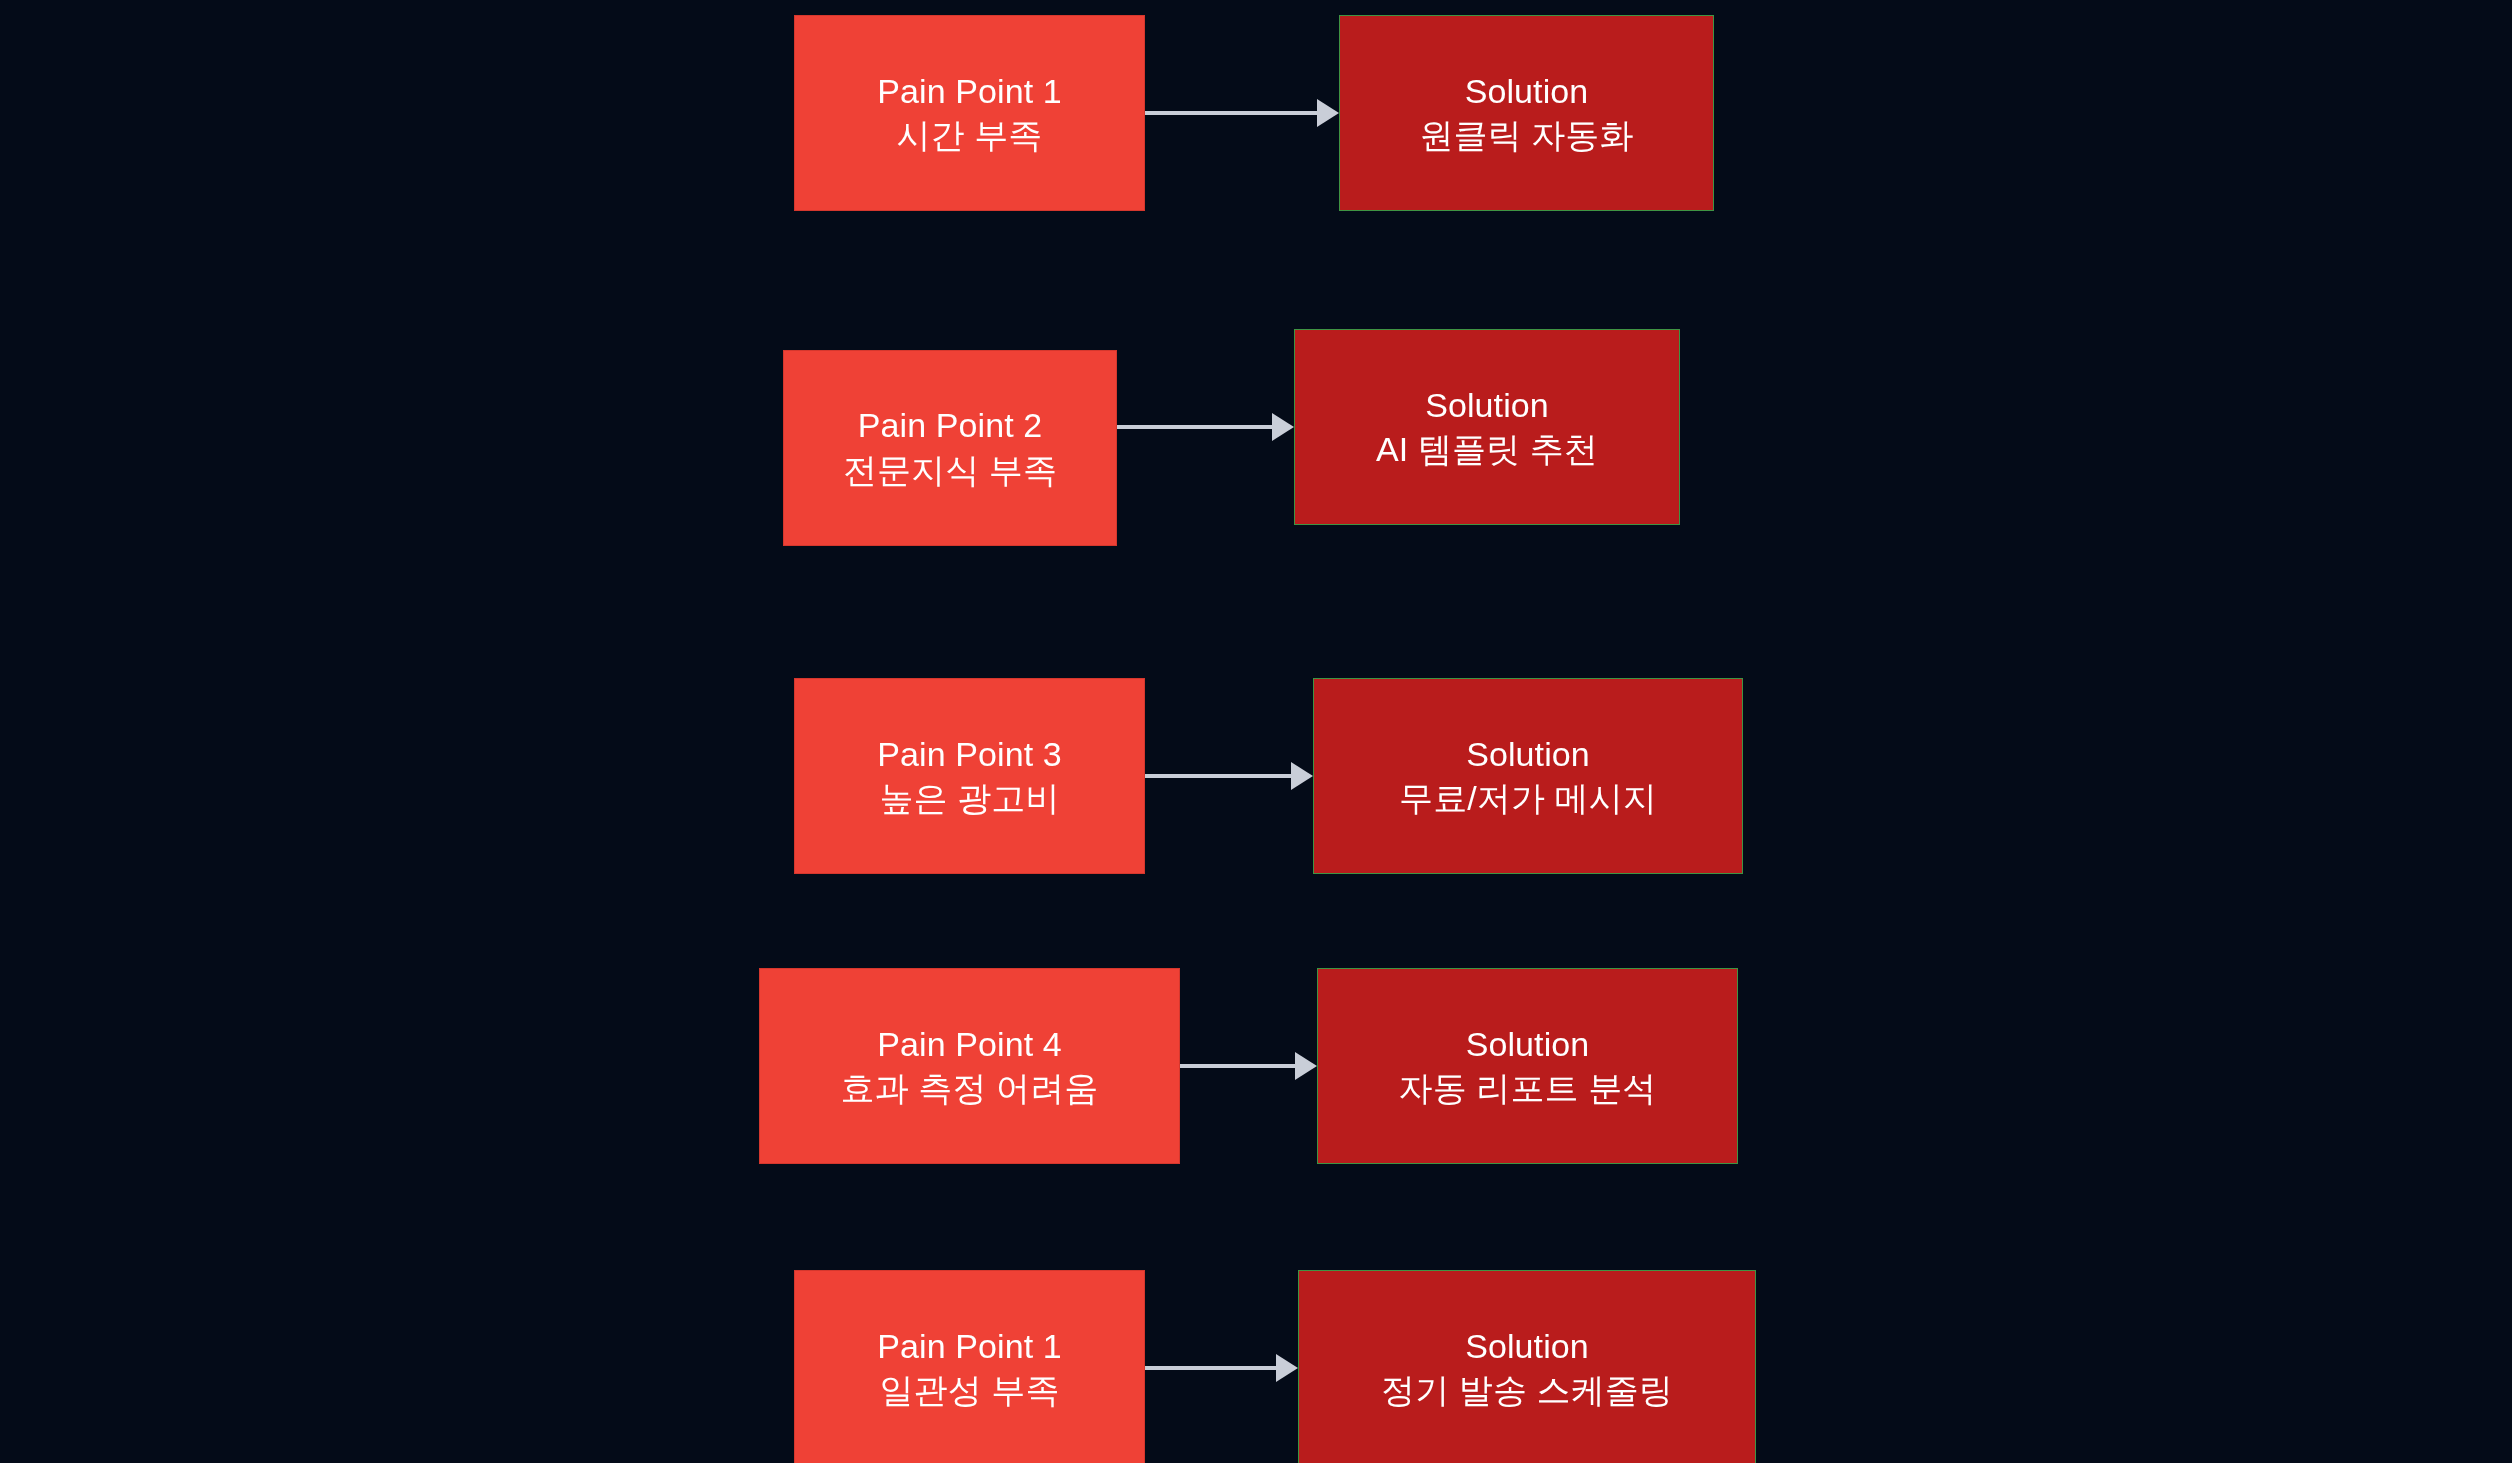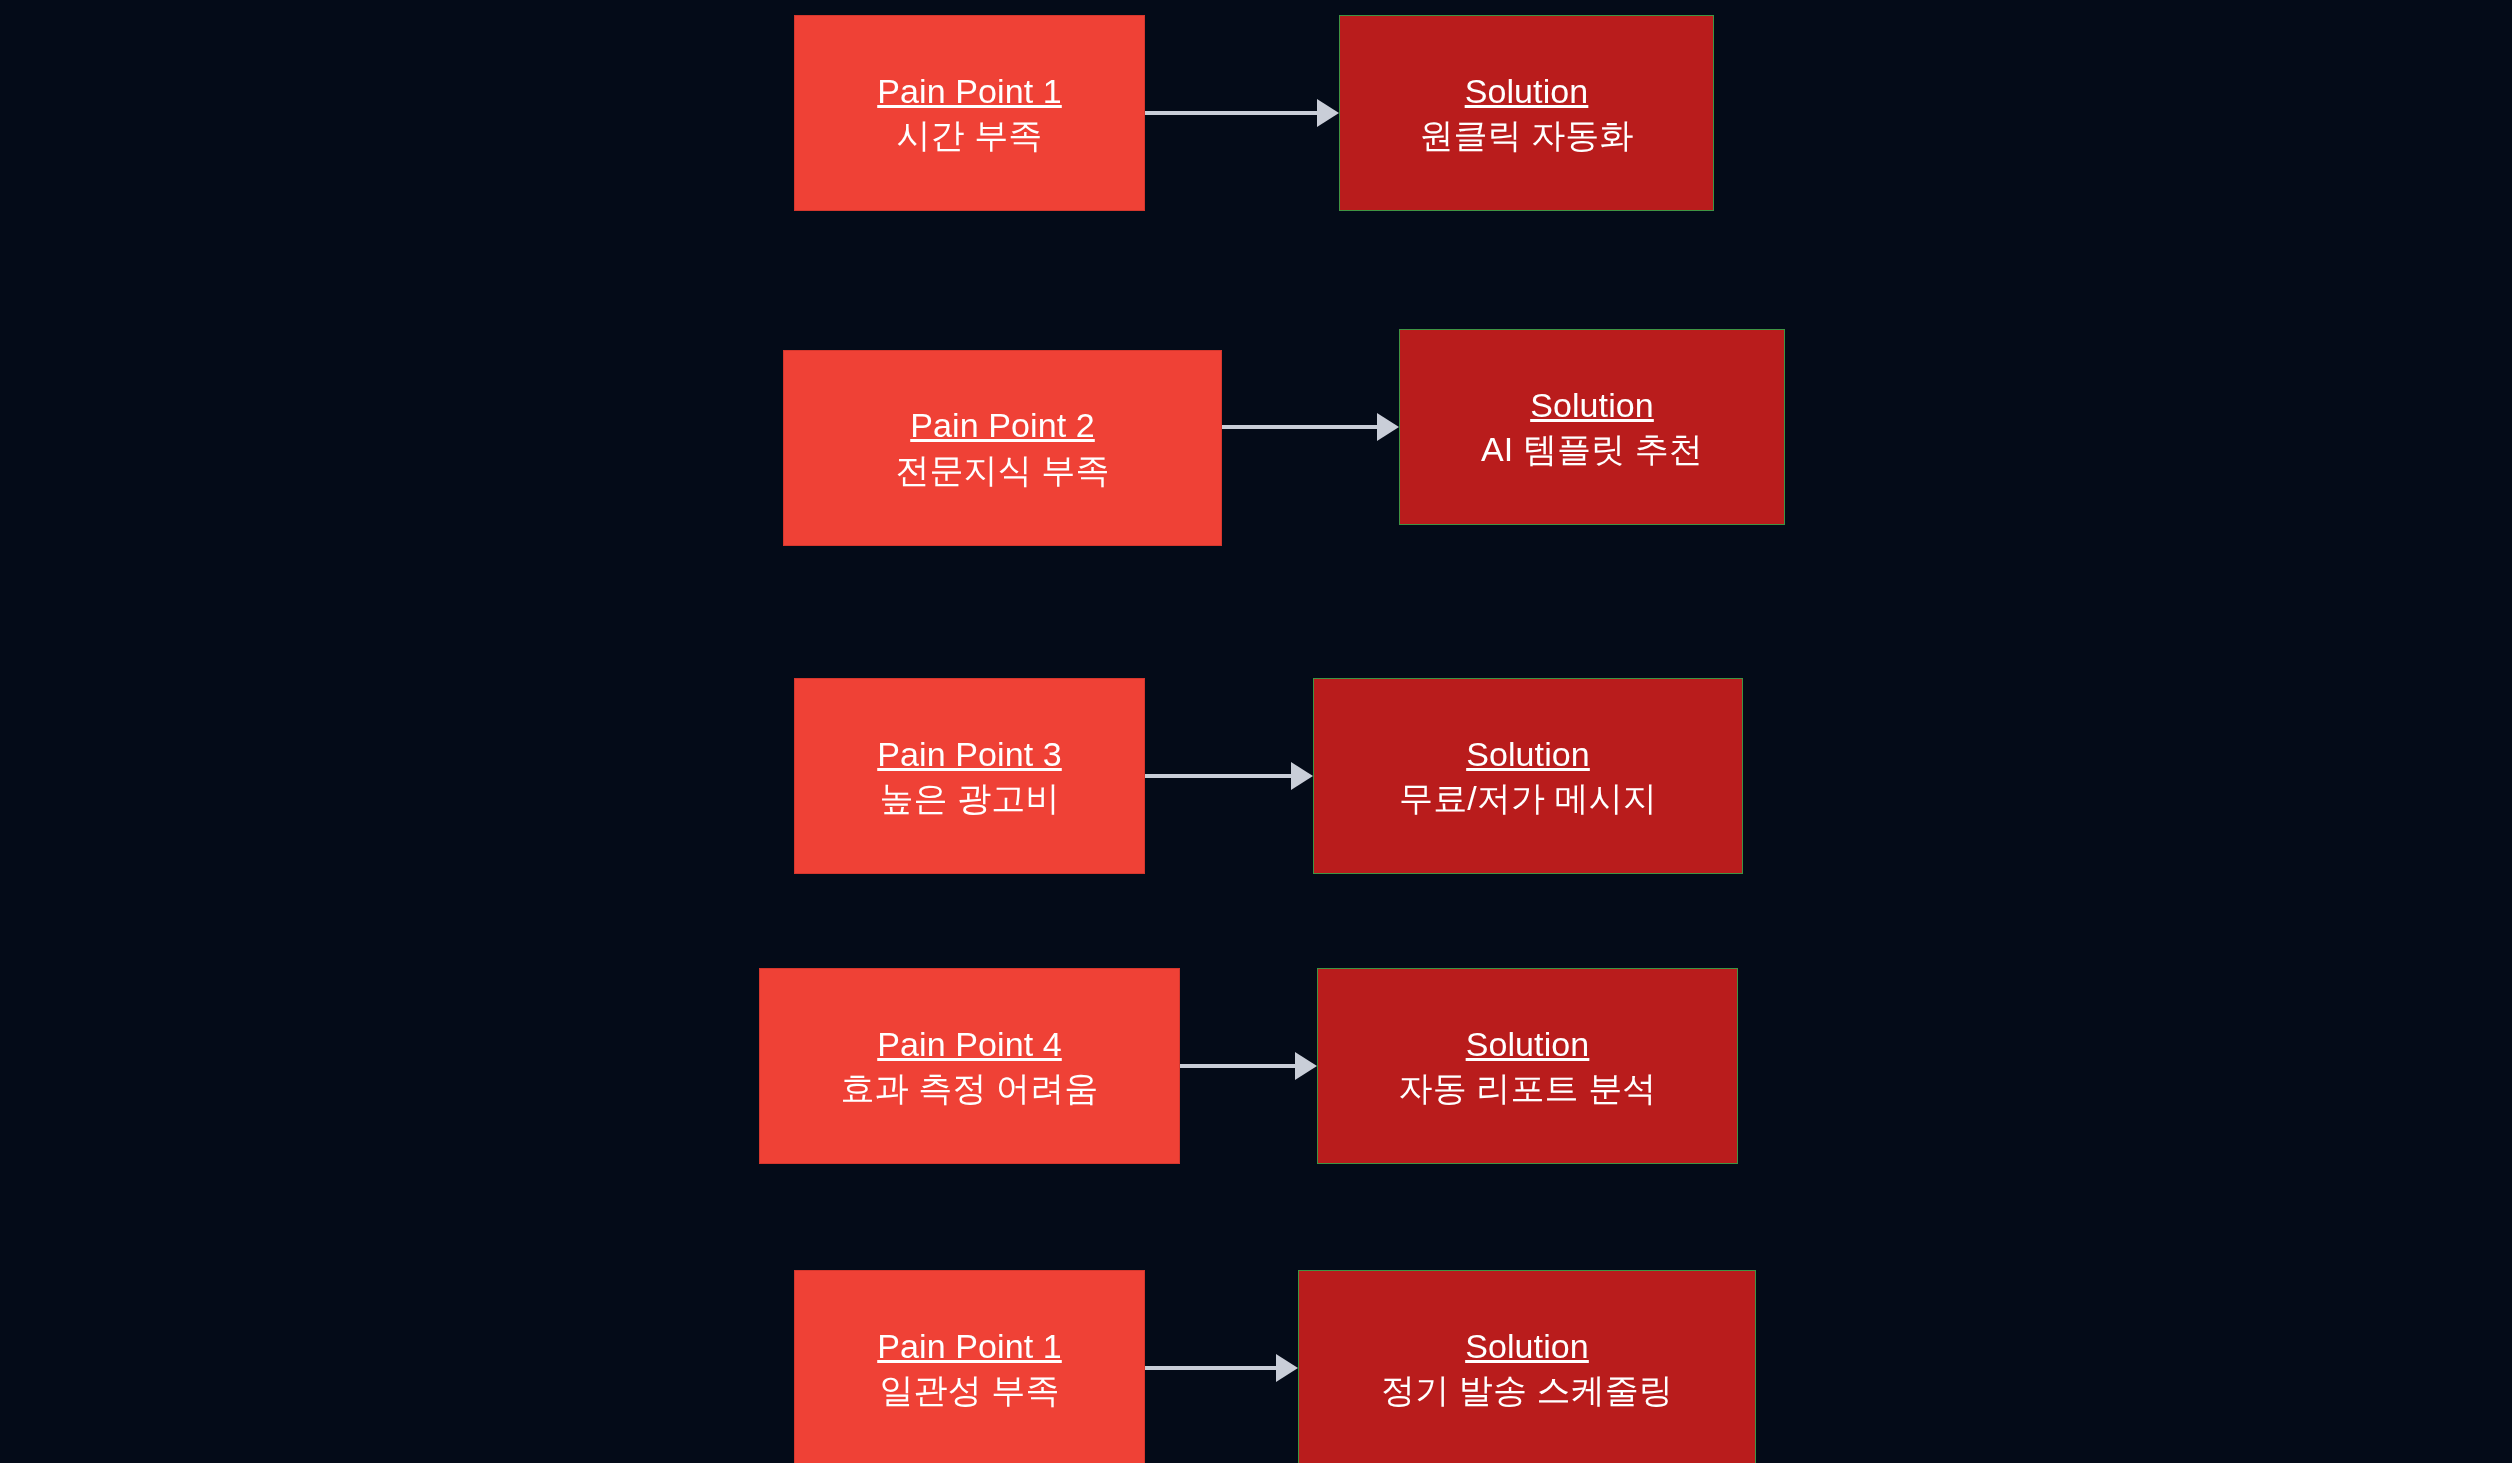--- a/index.html
+++ b/index.html
@@ -52,21 +52,21 @@
     text-align: center;
     color: #ffffff;
     line-height: 1.30;
     font-size: 34px;
     font-weight: 400;
     letter-spacing: 0.1px;
     padding: 0 31px;
     white-space: nowrap;
   }
 
-  .node .node-title { display: block; text-decoration: underline; }
+  .node .node-title { display: block; }
   .node .node-sub   { display: block; }
 
   .node.pain {
     background: #ef4136;
     border: 1.8px solid #d5372d;
   }
 
   .node.solution {
     background: #b91c1c;
     border: 1.8px solid #3f9443;
@@ -114,21 +114,21 @@
       <div class="conn-head"></div>
     </div>
     <div class="node solution" style="width:375px;">
       <span class="node-title">Solution</span>
       <span class="node-sub">원클릭 자동화</span>
     </div>
   </div>
 
   <div class="flow-row row-2">
     <div class="lead-space" style="width:783px;"></div>
-    <div class="node pain" style="width:439px;margin-top:41px;">
+    <div class="node pain" style="width:334px;margin-top:41px;">
       <span class="node-title">Pain Point 2</span>
       <span class="node-sub">전문지식 부족</span>
     </div>
     <div class="connector" style="width:177px;">
       <div class="conn-line"></div>
       <div class="conn-head"></div>
     </div>
     <div class="node solution" style="width:386px;">
       <span class="node-title">Solution</span>
       <span class="node-sub">AI 템플릿 추천</span>

